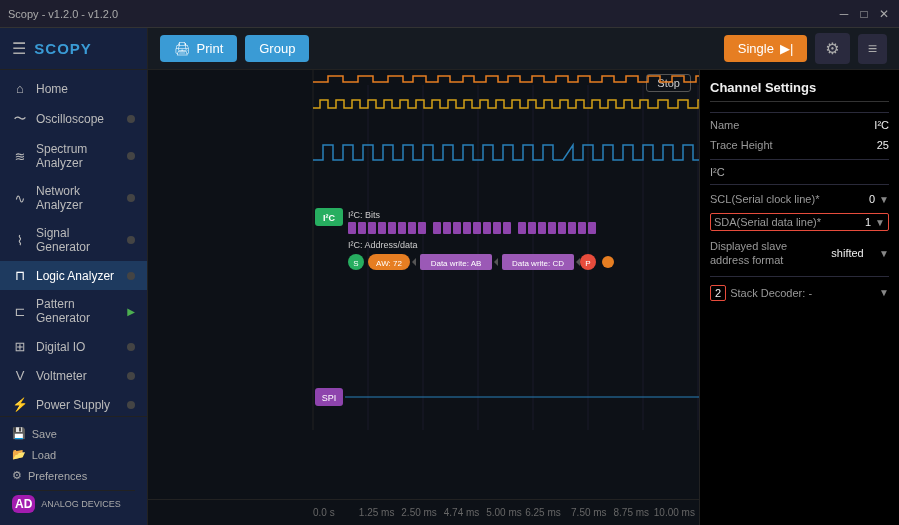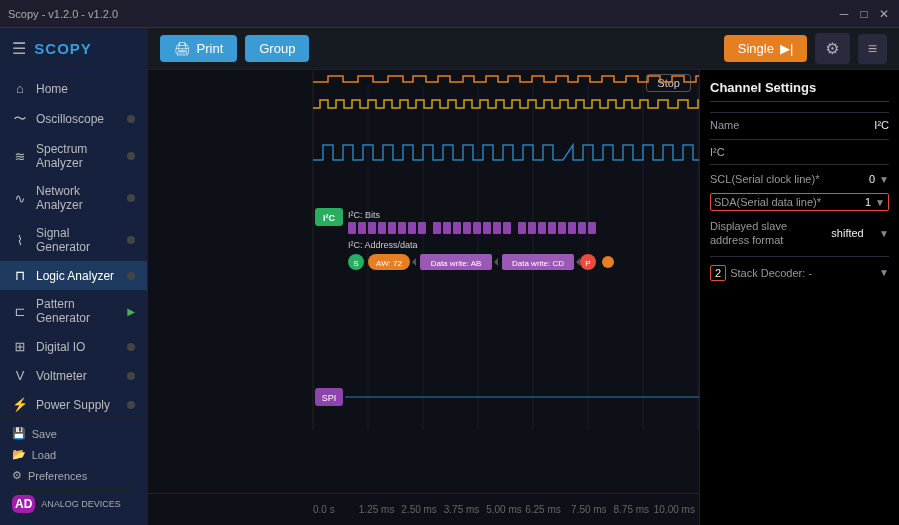--- a/index.html
+++ b/index.html
@@ -464,45 +464,49 @@
             <circle cx="440" cy="192" r="8" fill="#e74c3c"></circle>
             <text x="440" y="196" fill="white" font-size="8" text-anchor="middle">P</text>
 
             <circle cx="460" cy="192" r="6" fill="#e67e22"></circle>
 
             <rect x="167" y="318" width="28" height="18" rx="3" fill="#8e44ad"></rect>
             <text x="181" y="331" fill="white" font-size="9" text-anchor="middle">SPI</text>
             <line x1="197" y1="327" x2="665" y2="327" stroke="#2980b9" stroke-width="1"></line>
           </svg>
 
-          <div class="timeline" style="position:absolute; bottom:0; left:0; right:0; height:32px; display:flex; align-items:center; padding-left:165px; background:#0d1117; border-top:1px solid #222; font-size:10px; color:#666;">
+          <div class="timeline" style="position:absolute; bottom:0; left:0; right:0; height:26px; display:flex; align-items:center; padding-left:165px; background:#0d1117; border-top:1px solid #222; font-size:10px; color:#666;">
             <div class="timeline-tick" style="flex:1; text-align:left;">0.0 s</div>
             <div class="timeline-tick" style="flex:1; text-align:center;">1.25 ms</div>
             <div class="timeline-tick" style="flex:1; text-align:center;">2.50 ms</div>
-            <div class="timeline-tick" style="flex:1; text-align:center;">3.75 ms</div>
+            <div class="timeline-tick" style="flex:1; text-align:center;">4.74 ms</div>
             <div class="timeline-tick" style="flex:1; text-align:center;">5.00 ms</div>
             <div class="timeline-tick" style="flex:1; text-align:left;">6.25 ms</div>
             <div class="timeline-tick" style="flex:1; text-align:center;">7.50 ms</div>
             <div class="timeline-tick" style="flex:1; text-align:center;">8.75 ms</div>
             <div class="timeline-tick" style="flex:1; text-align:right; padding-right:4px;">10.00 ms</div>
           </div>
 
         </div>
       </div>
 
       <div class="right-panel">
         <div class="panel-title">Channel Settings</div>
 
         <hr class="setting-divider">
 
         <div class="setting-row">
           <span class="setting-label">Name</span>
           <span class="setting-value" style="margin-left:auto;">I²C</span>
         </div>
 
+        <div class="setting-row">
+          <span class="setting-label">Trace Height</span>
+          <span class="setting-value" style="margin-left:auto;">25</span>
+        </div>
 
         <hr class="setting-divider">
 
         <div class="setting-section">I²C</div>
 
         <hr class="setting-divider">
 
         <div class="dropdown-row">
           <span class="setting-label">SCL(Serial clock line)*</span>
           <span class="dropdown-val">0</span>

